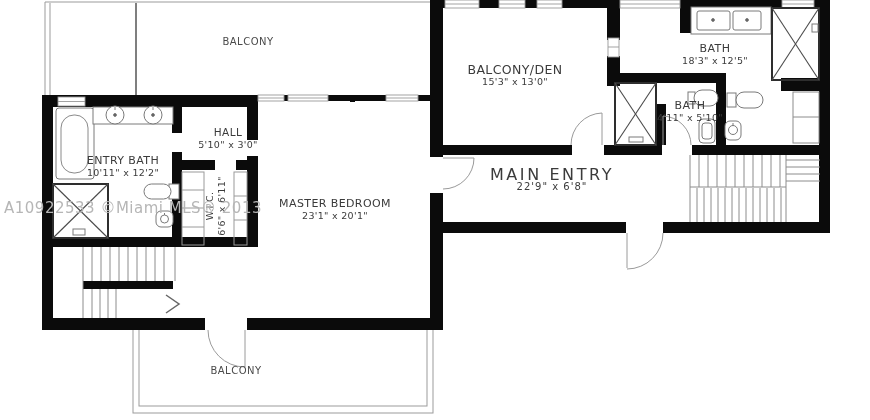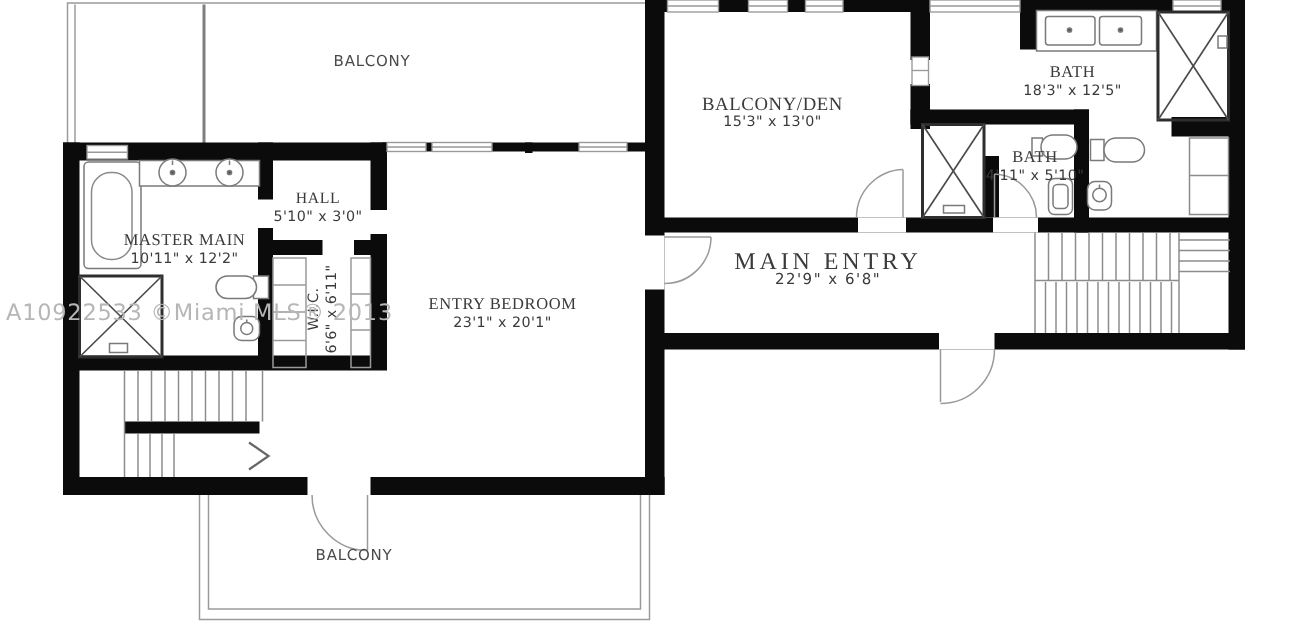--- a/index.html
+++ b/index.html
@@ -1,21 +1,21 @@
 <!DOCTYPE html>
 <html><head>
 <meta charset="utf-8">
 <style>
   html,body{margin:0;padding:0;background:#ffffff;}
   #plan{position:relative;width:870px;height:420px;background:#ffffff;overflow:hidden;
         font-family:"DejaVu Sans","Liberation Sans",sans-serif;}
   #plan svg{position:absolute;left:0;top:0;}
   .lbl{position:absolute;transform:translateX(-50%);text-align:center;color:#3b3b3b;
        white-space:nowrap;z-index:5;}
-  .room{font-size:11px;letter-spacing:.4px;line-height:13px;font-family:Liberation Serif, serif;}
+  .room{font-size:11px;letter-spacing:.4px;line-height:13px;}
   .dims{font-size:9.5px;letter-spacing:.3px;line-height:12px;}
   .balcony-lbl{font-size:10px;letter-spacing:.5px;color:#4a4a4a;}
   .hall .room{font-size:10.5px;}
   .bedden .room{font-size:12.5px;}
   .mainentry .room{font-size:16px;letter-spacing:2.6px;}
   .mainentry .dims{font-size:10px;letter-spacing:1px;}
   .wic-wrap{position:absolute;left:216px;top:206px;transform:translate(-50%,-50%) rotate(-90deg);
             text-align:center;color:#3b3b3b;white-space:nowrap;z-index:5;}
   .wic-wrap div{font-size:9.5px;letter-spacing:.3px;line-height:12px;}
   .watermark{position:absolute;left:4px;top:199px;font-size:15px;letter-spacing:.5px;
@@ -250,36 +250,36 @@
     <g>
       <line x1="627" y1="233" x2="627" y2="268"></line>
       <path d="M663,233 A36,36 0 0 1 627,269"></path>
     </g>
   </g>
 </svg>
 
 <div class="lbl balcony-lbl" style="left:248px;top:36px">BALCONY</div>
 
 <div class="lbl" style="left:123px;top:154px">
-  <div class="room">MASTER MAIN</div>
+  <div class="room">ENTRY BATH</div>
   <div class="dims">10'11" x 12'2"</div>
 </div>
 
-<div class="lbl hall" style="left:212px;top:126px">
+<div class="lbl hall" style="left:228px;top:126px">
   <div class="room">HALL</div>
   <div class="dims">5'10" x 3'0"</div>
 </div>
 
 <div class="wic-wrap">
   <div>W.I.C.</div>
   <div>6'6" x 6'11"</div>
 </div>
 
 <div class="lbl" style="left:335px;top:197px">
-  <div class="room">ENTRY BEDROOM</div>
+  <div class="room">MASTER BEDROOM</div>
   <div class="dims">23'1" x 20'1"</div>
 </div>
 
 <div class="lbl bedden" style="left:515px;top:63px">
   <div class="room">BALCONY/DEN</div>
   <div class="dims">15'3" x 13'0"</div>
 </div>
 
 <div class="lbl" style="left:715px;top:42px">
   <div class="room">BATH</div>

